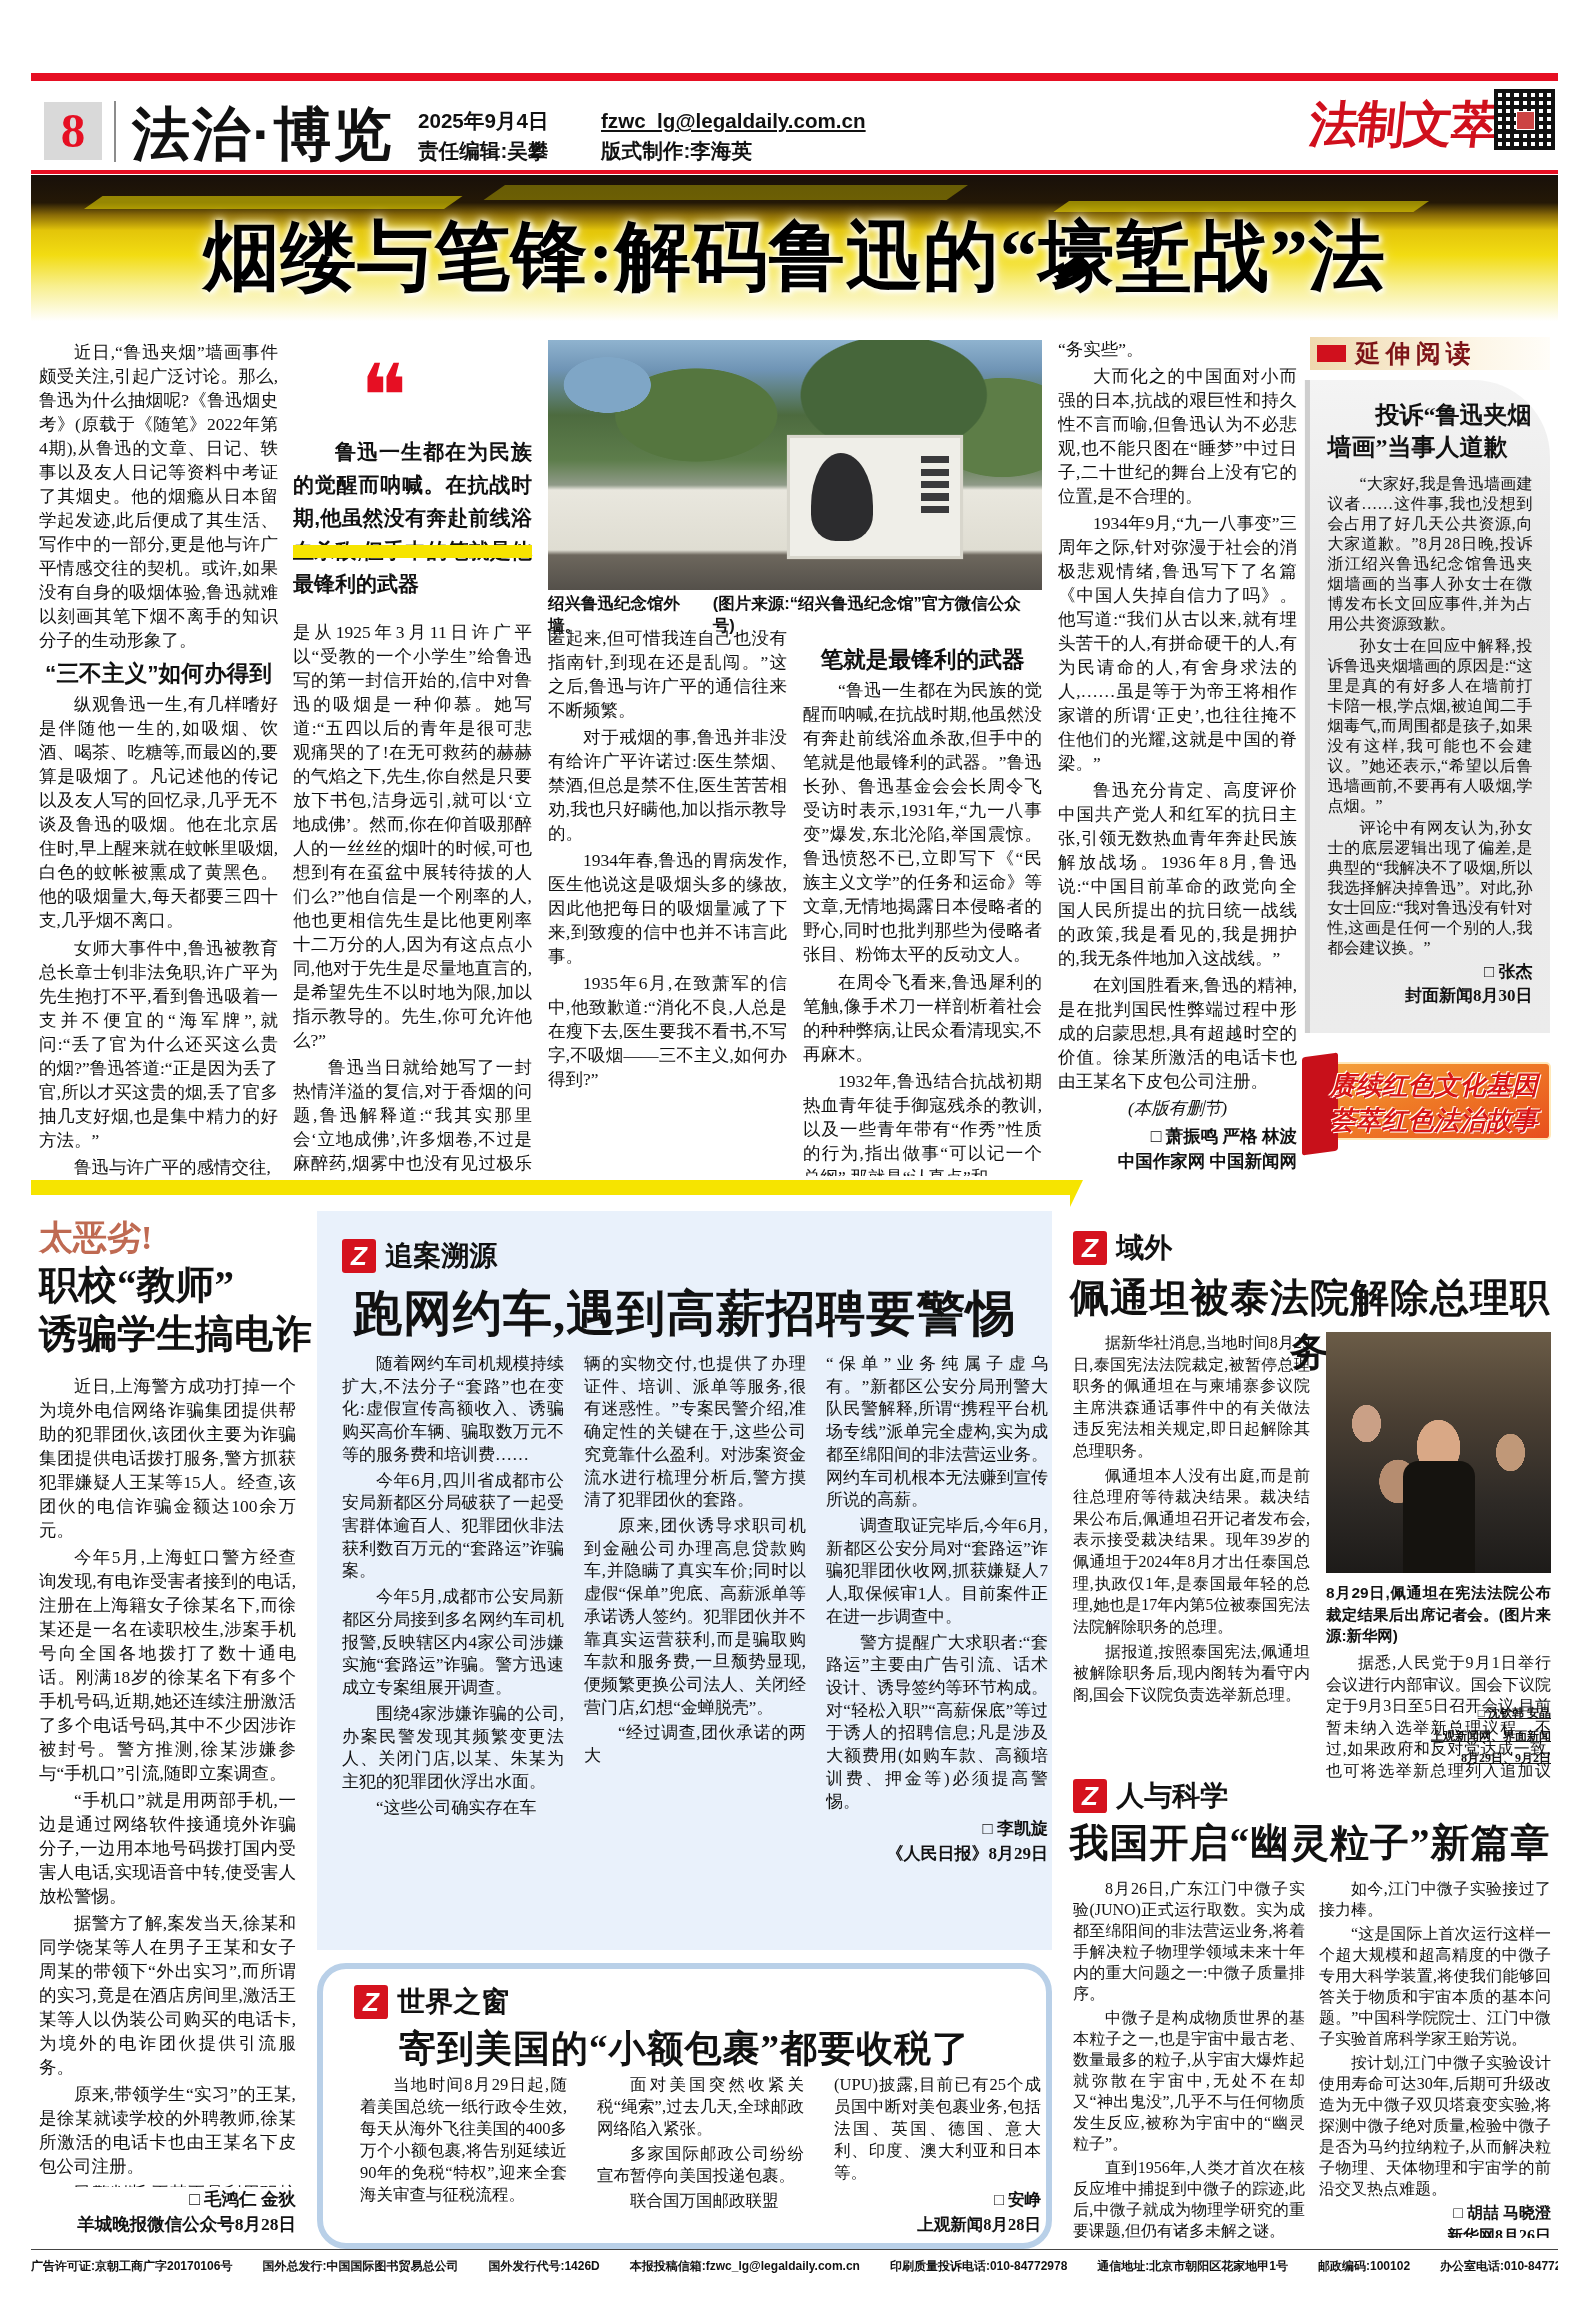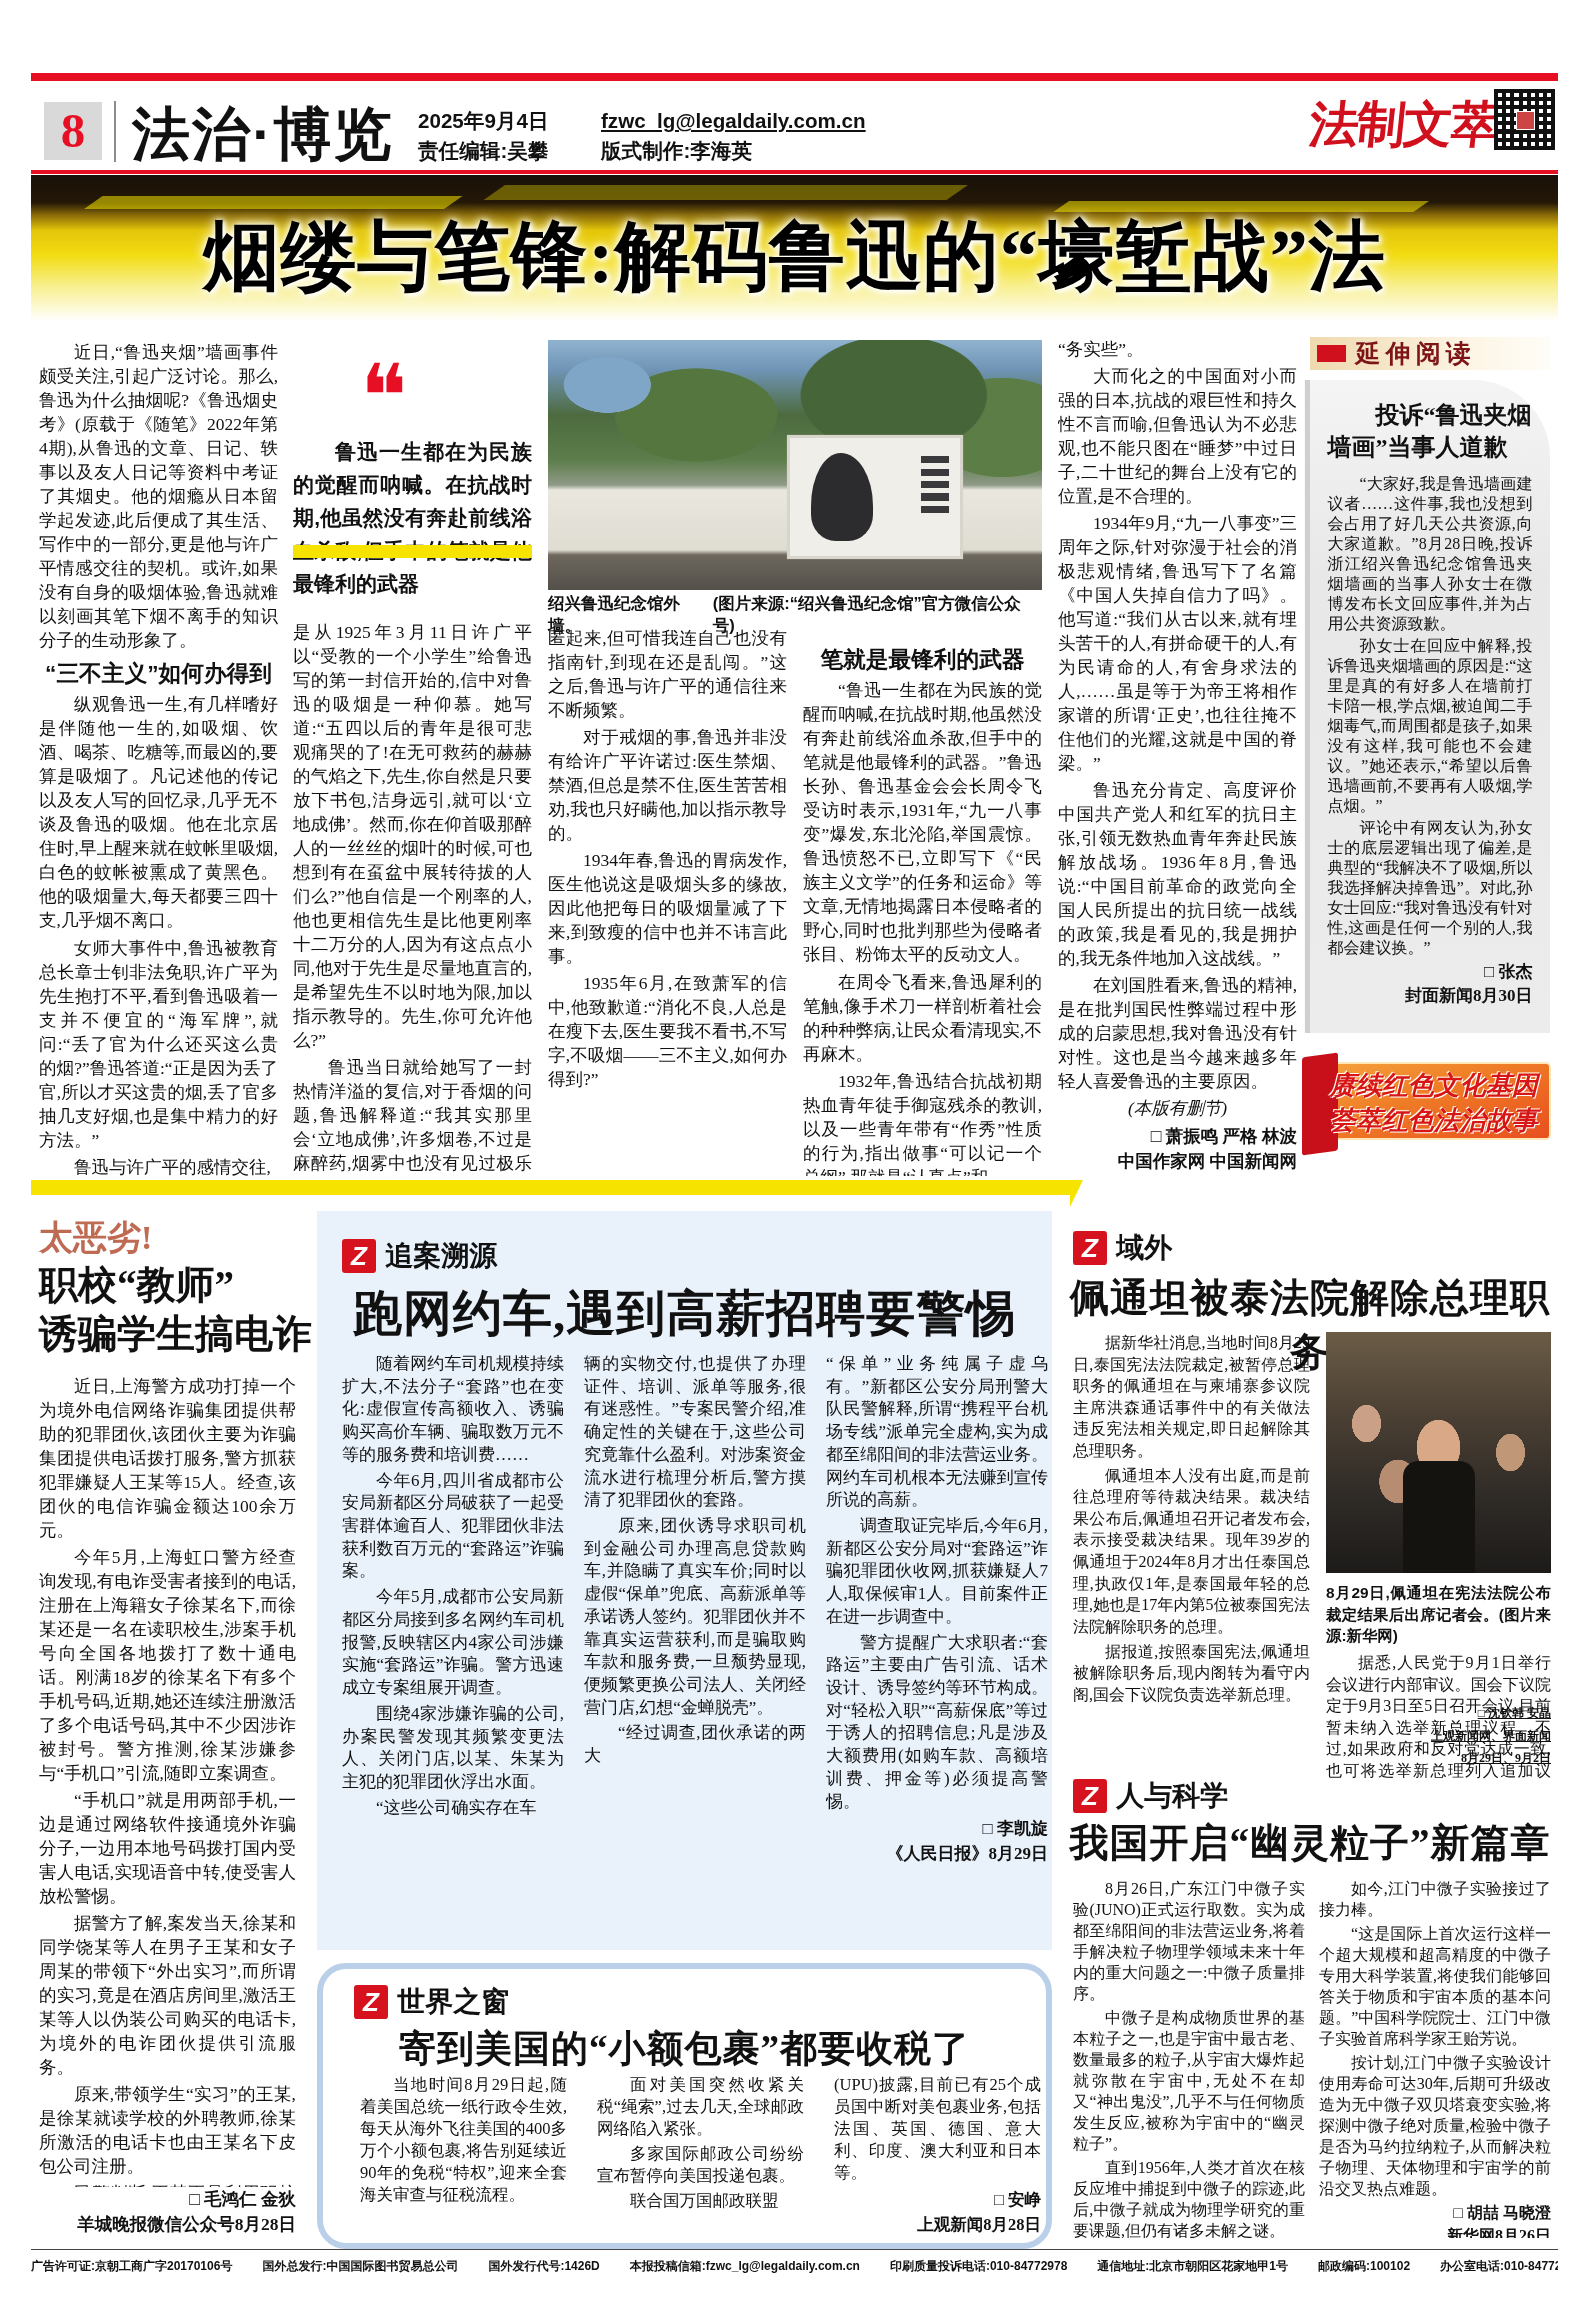--- a/index.html
+++ b/index.html
@@ -215,21 +215,21 @@
         <p class="para" data-name="paragraph">1932年,鲁迅结合抗战初期热血青年徒手御寇残杀的教训,以及一些青年带有“作秀”性质的行为,指出做事“可以记一个总纲”,那就是“认真点”和</p>
       </div>
   </div>
 
   <div class="abs col noindent-first" style="left:1058px;top:337px;width:239px;height:839px;" data-name="lead-column-5">
     <div>
         <p class="para" data-name="paragraph">“务实些”。</p>
         <p class="para" data-name="paragraph">大而化之的中国面对小而强的日本,抗战的艰巨性和持久性不言而喻,但鲁迅认为不必悲观,也不能只图在“睡梦”中过日子,二十世纪的舞台上没有它的位置,是不合理的。</p>
         <p class="para" data-name="paragraph">1934年9月,“九一八事变”三周年之际,针对弥漫于社会的消极悲观情绪,鲁迅写下了名篇《中国人失掉自信力了吗》。他写道:“我们从古以来,就有埋头苦干的人,有拼命硬干的人,有为民请命的人,有舍身求法的人,……虽是等于为帝王将相作家谱的所谓‘正史’,也往往掩不住他们的光耀,这就是中国的脊梁。”</p>
         <p class="para" data-name="paragraph">鲁迅充分肯定、高度评价中国共产党人和红军的抗日主张,引领无数热血青年奔赴民族解放战场。1936年8月,鲁迅说:“中国目前革命的政党向全国人民所提出的抗日统一战线的政策,我是看见的,我是拥护的,我无条件地加入这战线。”</p>
-        <p class="para" data-name="paragraph">在刘国胜看来,鲁迅的精神,是在批判国民性弊端过程中形成的启蒙思想,我对鲁迅没有针对性。这也是当今越来越多年轻人喜爱鲁迅的主要原因。</p>
+        <p class="para" data-name="paragraph">在刘国胜看来,鲁迅的精神,是在批判国民性弊端过程中形成的启蒙思想,具有超越时空的价值。徐某所激活的电话卡也由王某名下皮包公司注册。</p>
       </div>
     <p class="para" style="text-indent:4em;font-style:italic;" data-name="editorial-note">(本版有删节)</p>
     <div class="byline" data-name="lead-byline">
       <div>□ 萧振鸣 严格 林波</div>
       <div>中国作家网 中国新闻网</div>
       <div>8月26日、9月2日</div>
     </div>
   </div>
 
   <div class="abs ext-bar" data-name="extended-reading-header">

